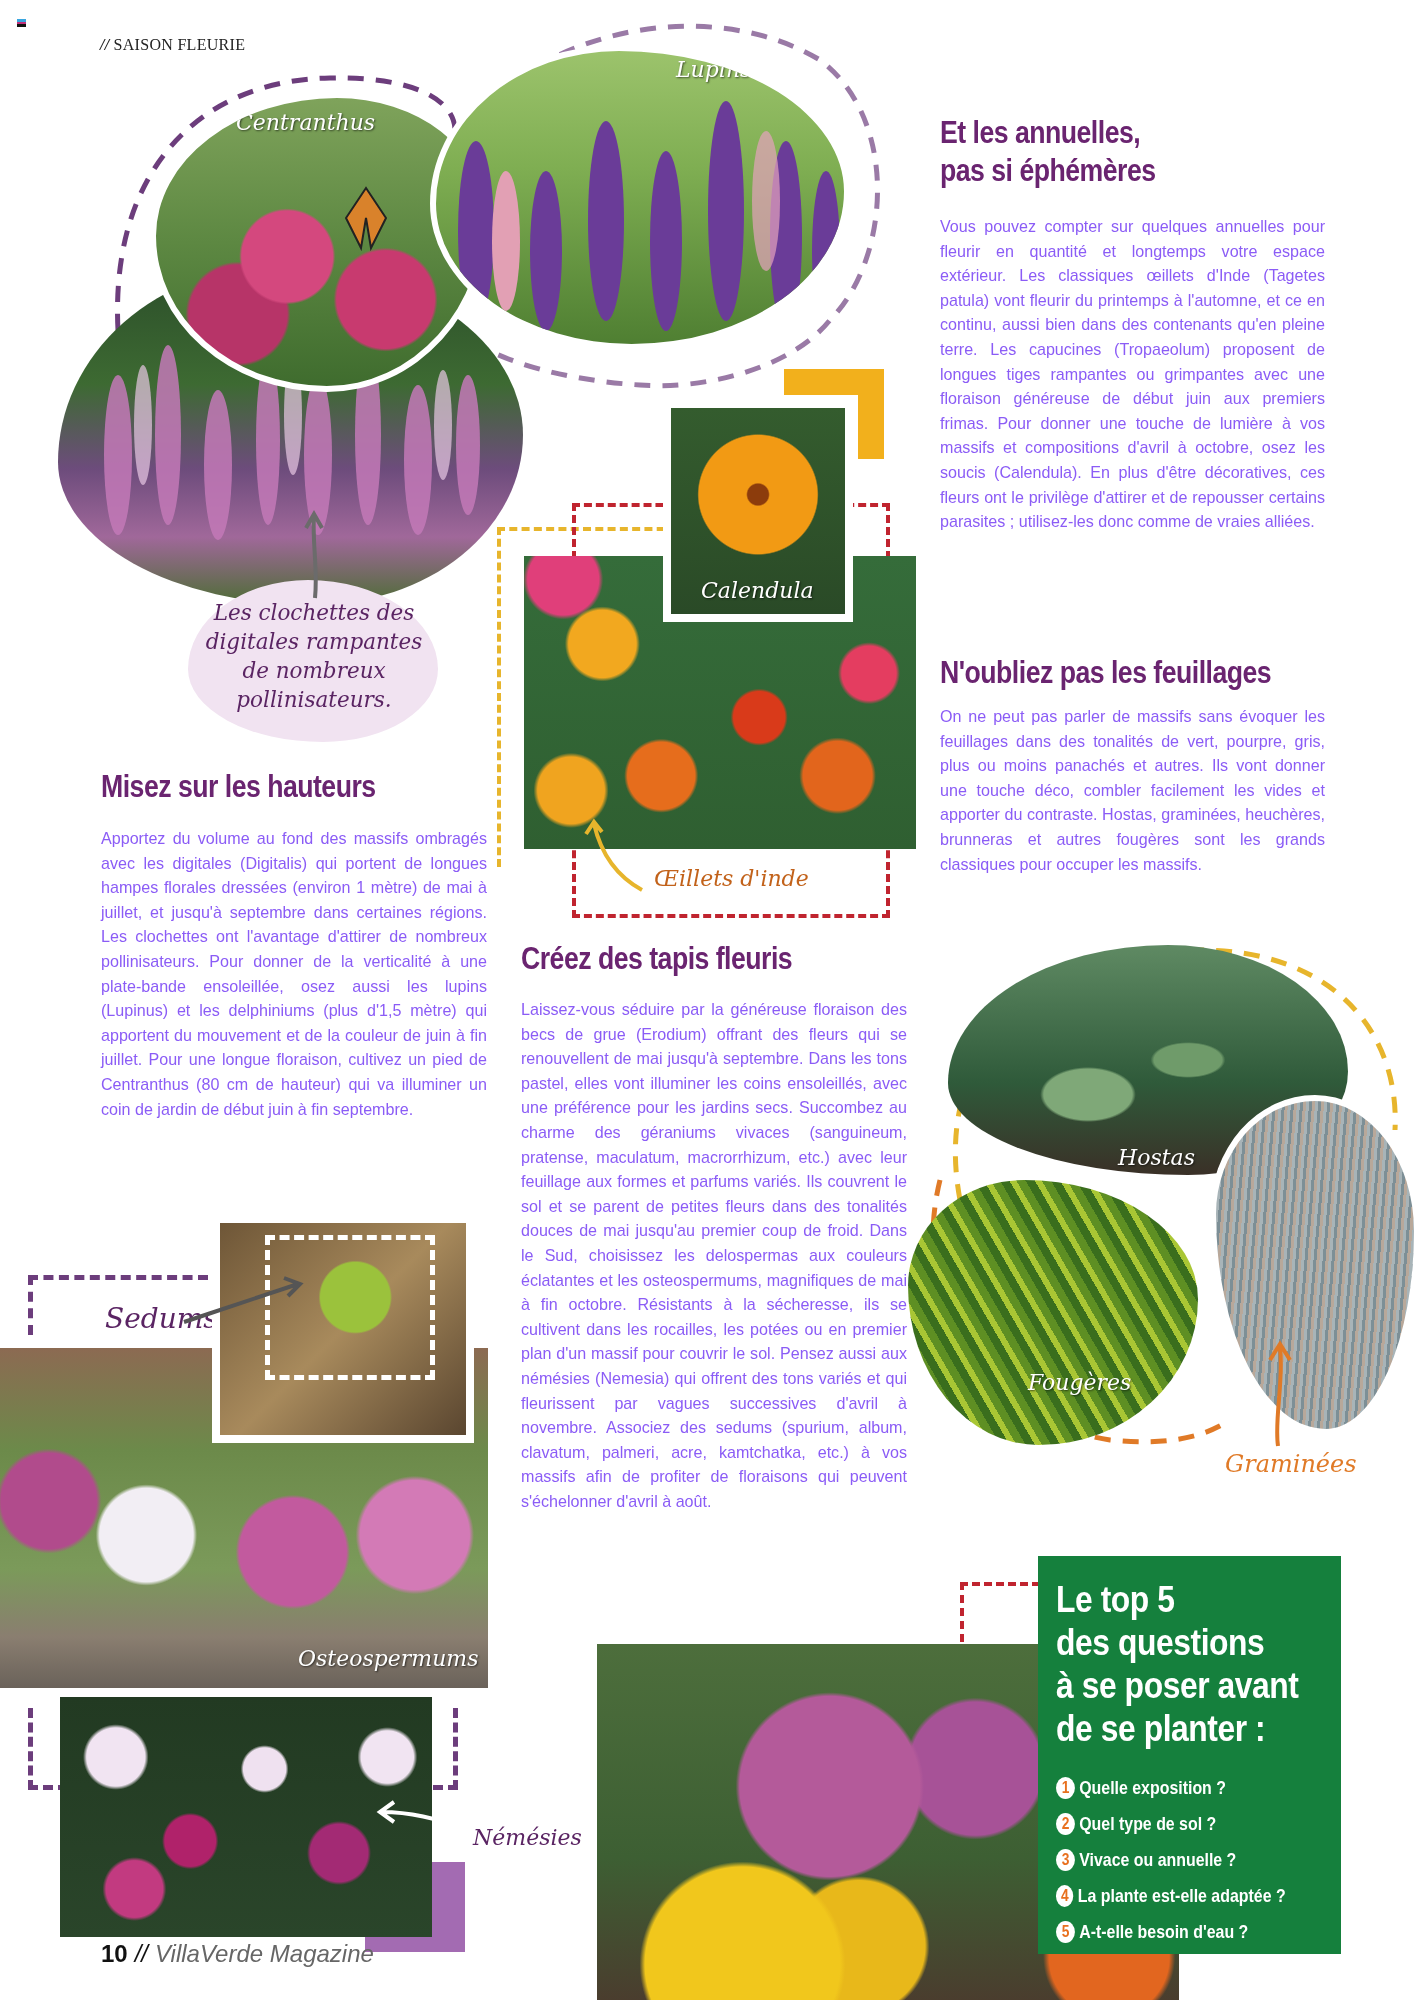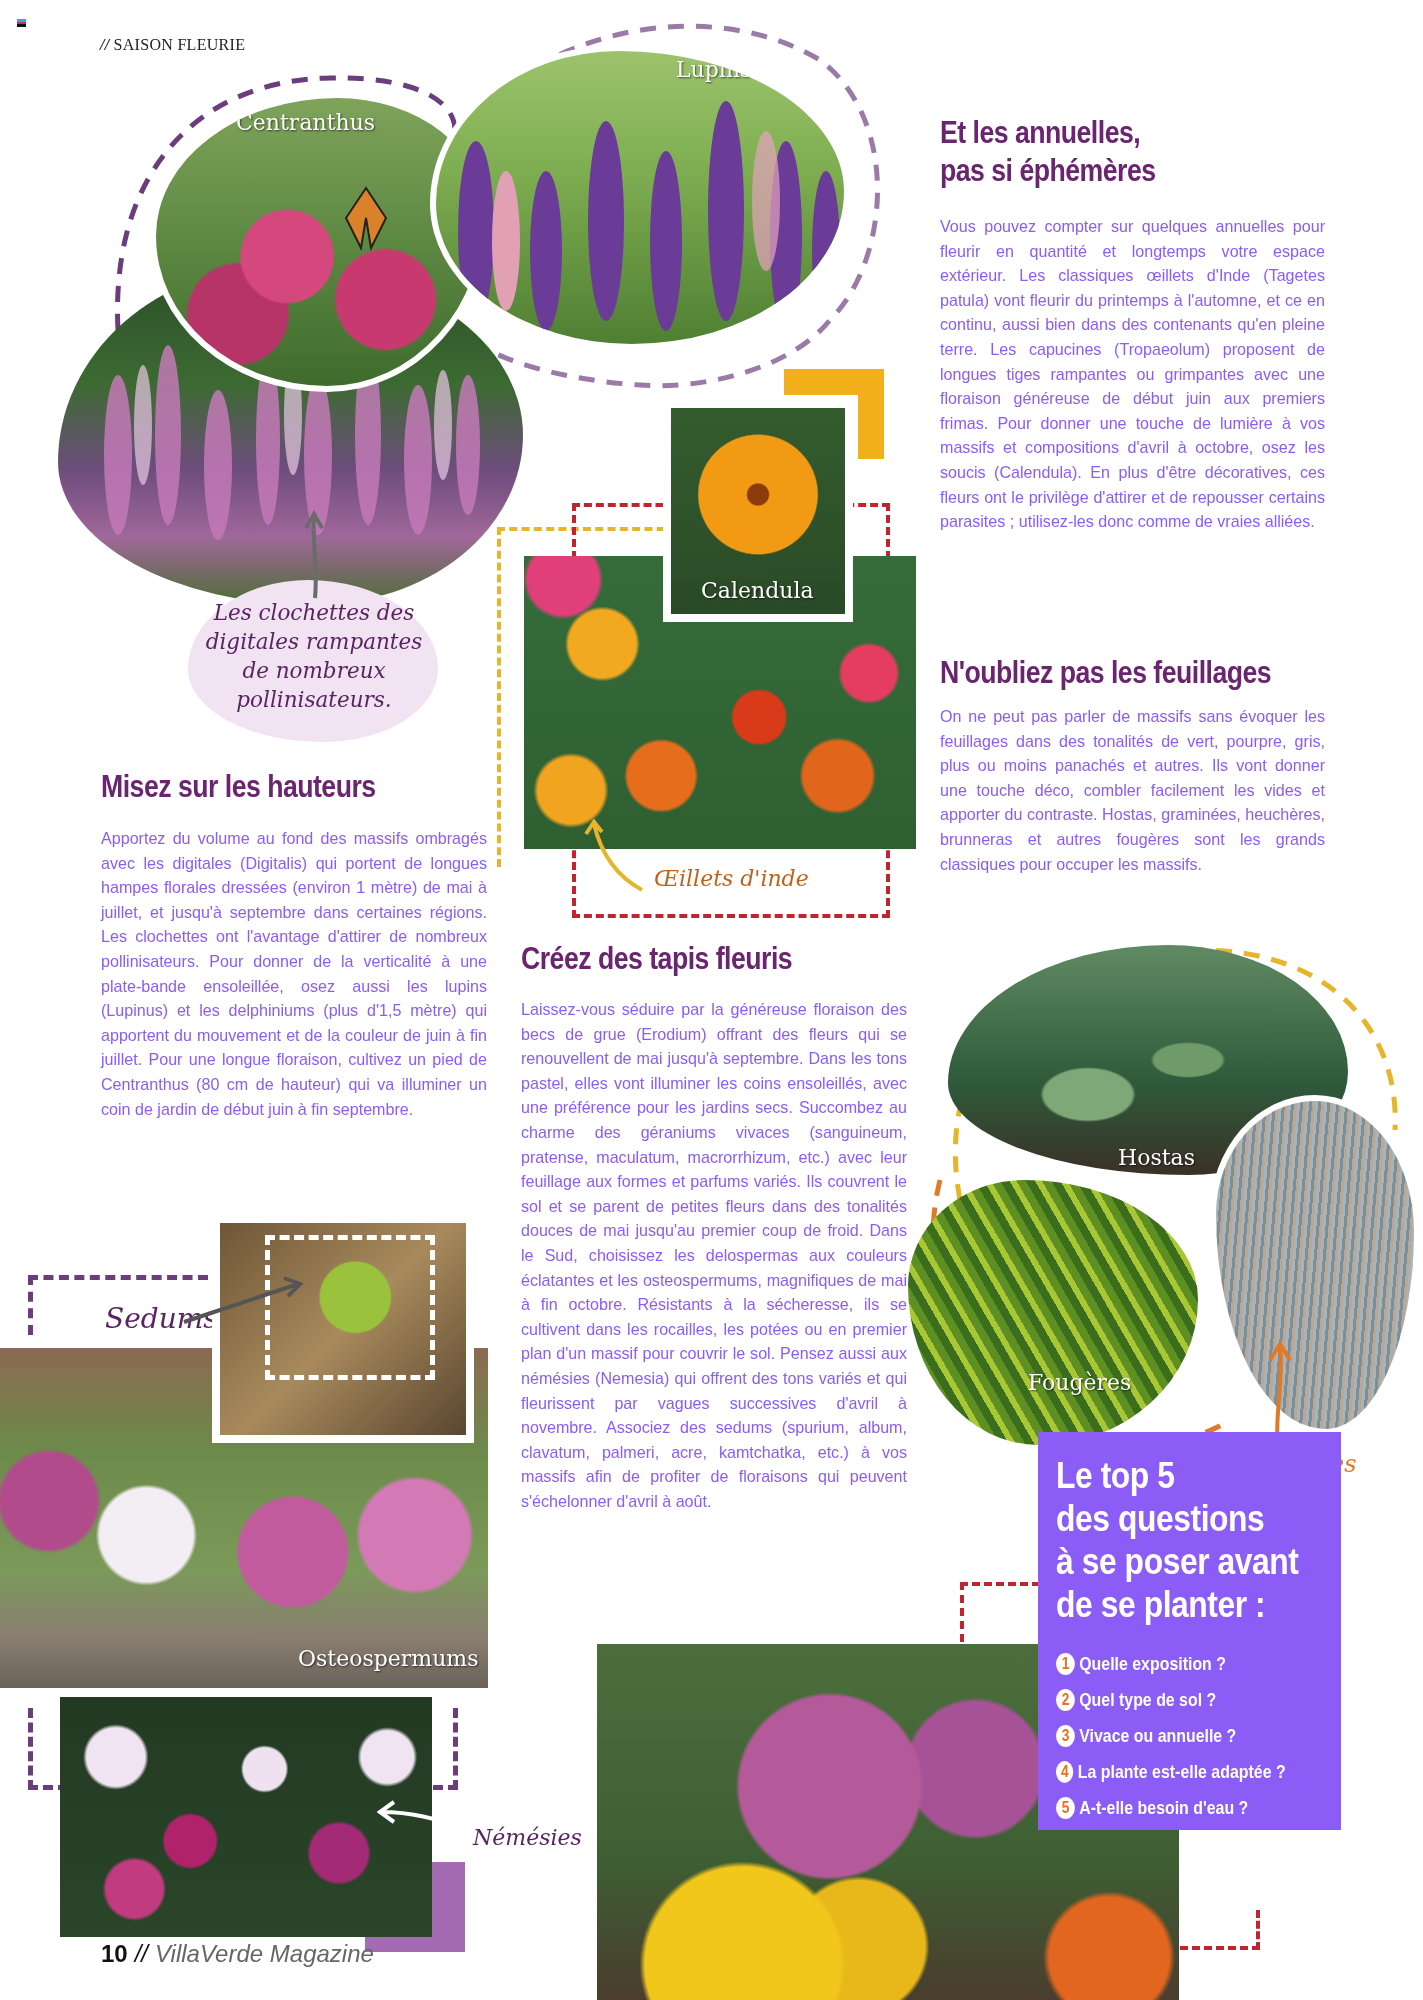--- a/index.html
+++ b/index.html
@@ -8,31 +8,31 @@
   .abs { position: absolute; }
 
   .kicker { left: 100px; top: 36px; font-family: Liberation Serif, serif; font-size: 16px; color: #222; letter-spacing: 0.3px; }
   .kicker b { font-style: italic; font-weight: 900; margin-right: 4px; }
   .colorbar { left: 17px; top: 19px; width: 9px; height: 8px; background: linear-gradient(#3aa6e0 0 33%, #c0317a 33% 66%, #111 66%); }
 
   h2.h { font-family: "Liberation Sans", sans-serif; font-weight: 700; color: #6a2470; font-size: 31px; line-height: 1.22; letter-spacing: -0.6px; transform: scaleX(0.86); transform-origin: left top; white-space: nowrap; }
   p.body { font-family: Liberation Sans, sans-serif; font-size: 16.1px; line-height: 24.6px; color: #8b5cf6; text-align: justify; }
 
   .photo { overflow: hidden; }
-  .caption { font-family: "DejaVu Serif", serif; color: #fff; font-size: 22px; text-shadow: 1px 1px 2px rgba(0,0,0,.6); white-space: nowrap; }
+  .caption { font-family: "DejaVu Serif", serif; font-style: italic; color: #fff; font-size: 22px; text-shadow: 1px 1px 2px rgba(0,0,0,.6); white-space: nowrap; }
   .script { font-family: "DejaVu Serif", serif; font-style: italic; white-space: nowrap; }
 
   .dash-purple { border: 5px dashed #6c3d7c; }
   .dash-red { border: 4px dashed #c0242f; }
   .dash-yellow { border: 4px dashed #e7b52c; }
 
   .tip-bubble { left: 188px; top: 580px; width: 250px; height: 162px; background: #f1e3f1; border-radius: 48% 52% 46% 54% / 55% 55% 45% 45%; }
   .tip-text { left: 196px; top: 598px; width: 236px; text-align: center; color: #5a2463; font-size: 21.5px; line-height: 29px; }
 
-  .top5 { left: 1038px; top: 1432px; width: 303px; height: 398px; background: #8b5cf6; padding: 22px 18px; }
+  .top5 { left: 1038px; top: 1556px; width: 303px; height: 398px; background: #15803d; padding: 22px 18px; }
   .top5 h3 { font-family: "Liberation Sans", sans-serif; font-weight: 700; color: #fff; font-size: 37px; line-height: 43px; transform: scaleX(0.86); transform-origin: left top; white-space: nowrap; letter-spacing: -0.5px; }
   .top5 ol { list-style: none; margin-top: 20px; }
   .top5 li { display: flex; align-items: center; color: #fff; font-family: "Liberation Sans", sans-serif; font-weight: 700; font-size: 18.5px; height: 36px; transform: scaleX(0.86); transform-origin: left center; white-space: nowrap; }
   .top5 .num { display: inline-flex; align-items: center; justify-content: center; width: 22px; height: 22px; border-radius: 50%; background: #fff; color: #e8701f; font-size: 16px; margin-right: 5px; font-weight: 900; }
 
   .footer { left: 101px; top: 1940px; font-family: "Liberation Sans", sans-serif; font-size: 24px; color: #111; }
   .footer .pg { font-weight: 700; }
   .footer .sep { font-style: italic; margin: 0 7px; }
   .footer .mag { font-style: italic; color: #666; }
 </style>

